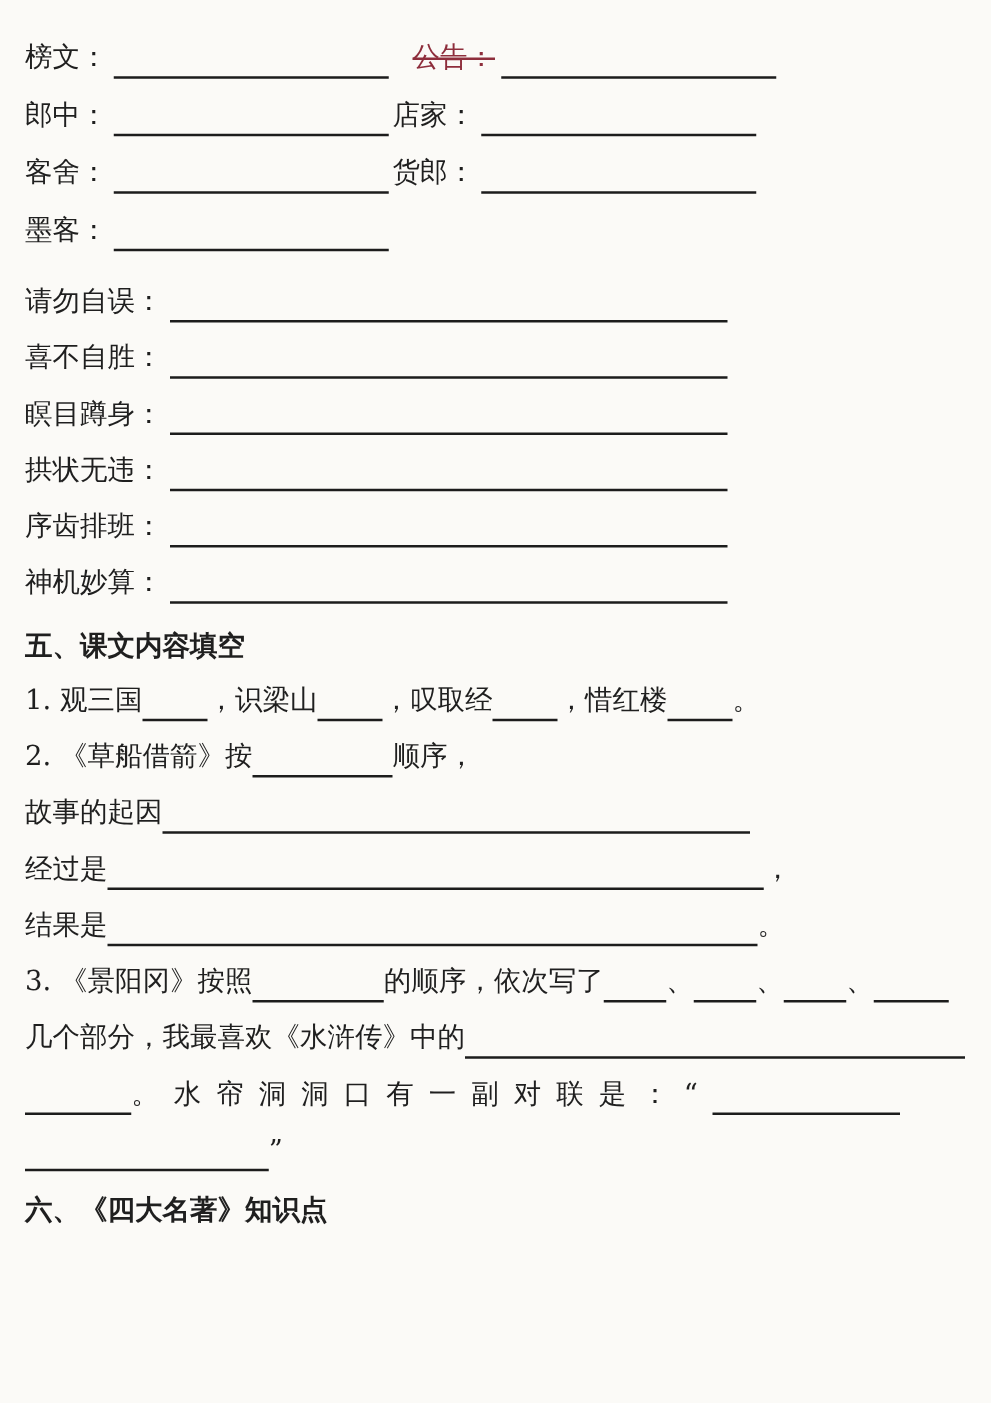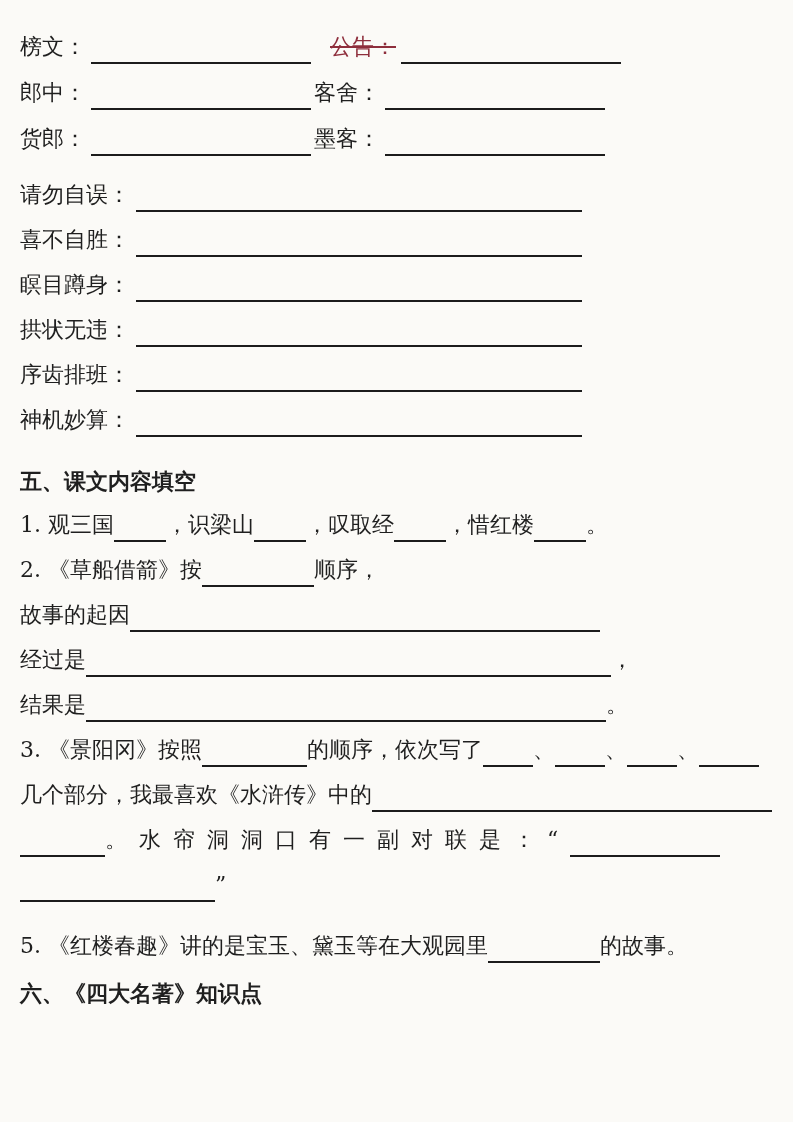--- a/index.html
+++ b/index.html
@@ -36,21 +36,21 @@
   .vocab { display: grid; grid-template-columns: 294px 290px; }
   .vocab .cell { height: 46px; line-height: 46px; white-space: nowrap; }
   .b-v { width: 220px; margin-left: 5px; }
 
   
   .idioms { margin-top: 10px; }
   .idioms .cell { height: 45px; line-height: 45px; white-space: nowrap; font-family: Liberation Serif, serif; }
   .b-i { width: 446px; margin-left: 6px; }
 
   
-  .sec-title { font-weight: bold; line-height: 42px; margin-top: 18px; }
+  .sec-title { font-weight: bold; line-height: 42px; margin-top: 8px; }
 
   
   .row { line-height: 45px; white-space: nowrap; }
   .spaced { letter-spacing: 12px; }
 
   .red-strike {
     color: var(--accent-red);
     text-decoration: line-through;
     text-decoration-thickness: 2px;
     margin-left: 16px;
@@ -82,20 +82,23 @@
 
     <div class="vocab">
       <div class="cell">
         <span>榜文：</span><span class="blank b-v"></span>
       </div>
       <div class="cell">
         <span class="red-strike">公告：</span><span class="blank b-v"></span>
       </div>
       <div class="cell">
         <span>郎中：</span><span class="blank b-v"></span>
+      </div>
+      <div class="cell">
+        <span>店家：</span><span class="blank b-v"></span>
       </div>
       <div class="cell">
         <span>客舍：</span><span class="blank b-v"></span>
       </div>
       <div class="cell">
         <span>货郎：</span><span class="blank b-v"></span>
       </div>
       <div class="cell">
         <span>墨客：</span><span class="blank b-v"></span>
       </div>
@@ -148,20 +151,17 @@
       <span>几个部分，我最喜欢《水浒传》中的</span><span class="blank b-400"></span>
     </div>
 
     <div class="row">
       <span class="blank b-85"></span><span class="spaced">。水帘洞洞口有一副对联是：“</span><span class="blank b-150"></span>
     </div>
     <div class="row">
       <span class="blank b-195"></span><span>”</span>
     </div>
 
-    <div class="row mt16">
-      <span>5. 《红楼春趣》讲的是宝玉、黛玉等在大观园里</span><span class="blank b-112"></span><span>的故事。</span>
-    </div>
 
     <div class="sec-title mt4">六、《四大名著》知识点</div>
 
   </div>
 </div>
 
 </body></html>

